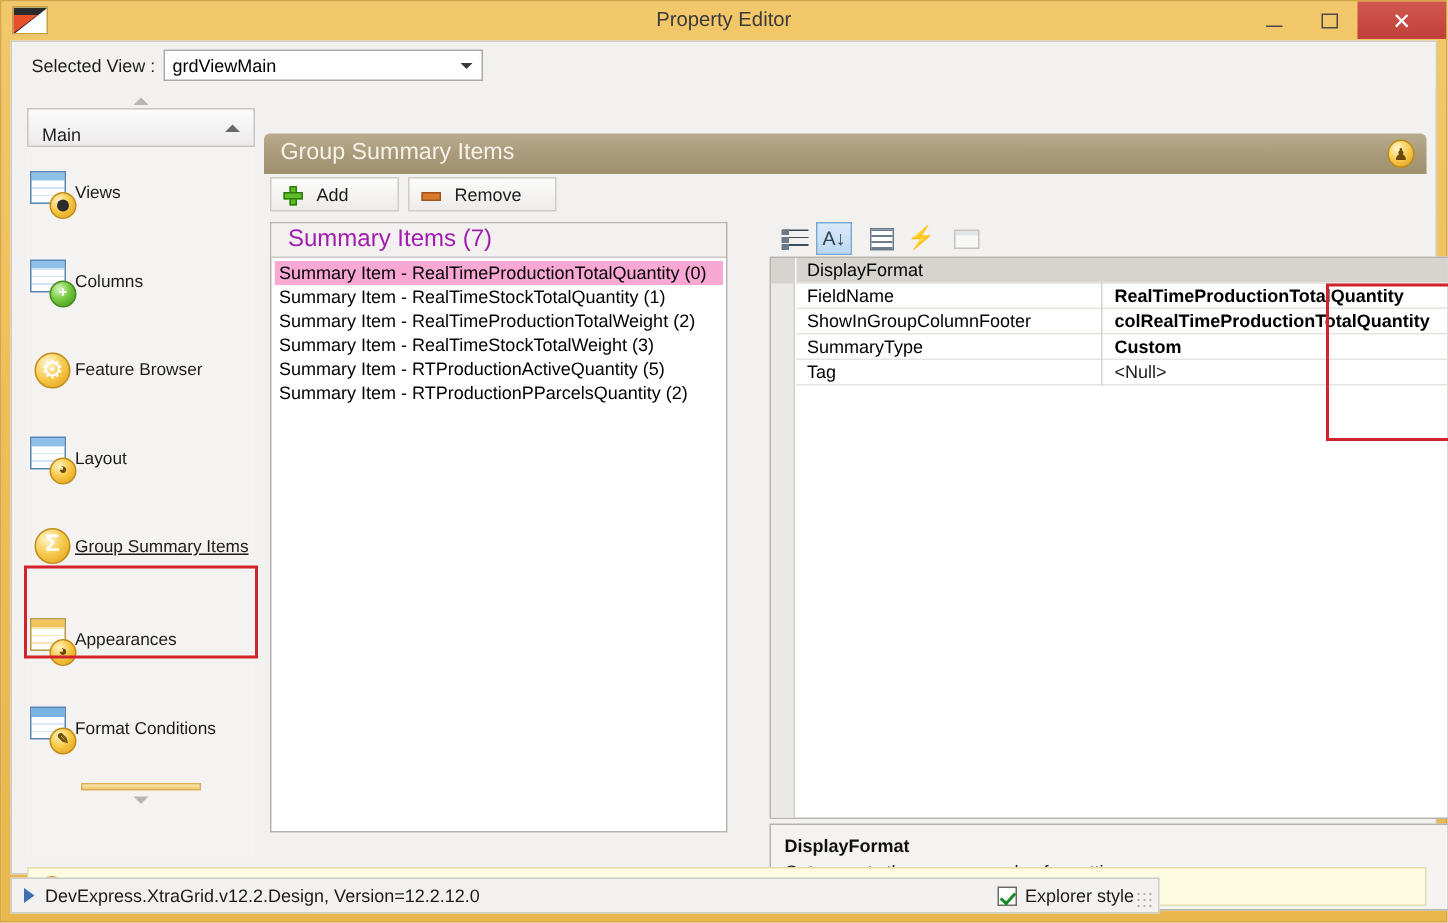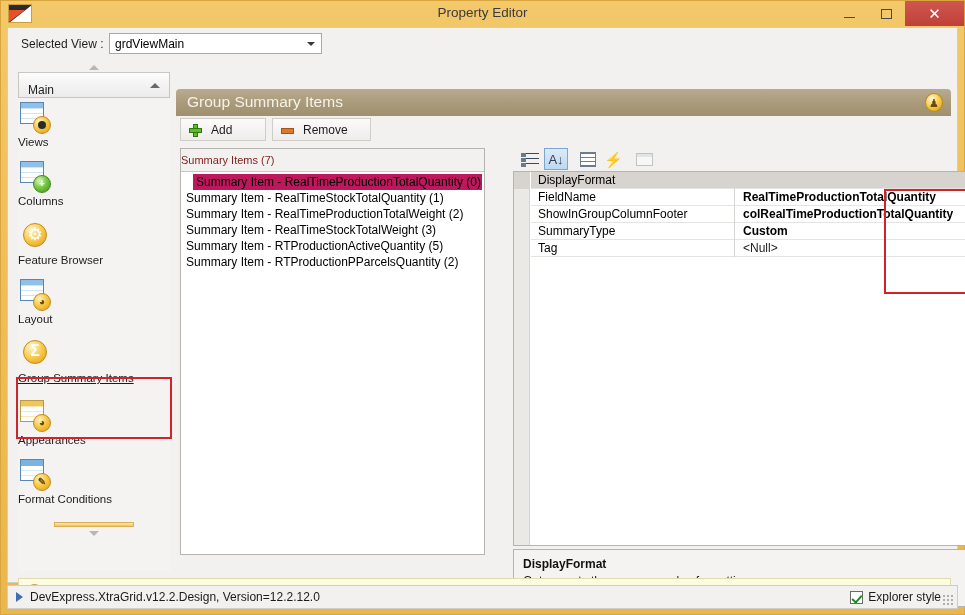--- a/index.html
+++ b/index.html
@@ -120,21 +120,21 @@
   #nav-body-main {
     position: absolute; left: 0; top: 26px; width: 152px; height: 298px;
     background: #f4f3f1;
   }
   #nav-body-appearance {
     position: absolute; left: 0; top: 0; width: 152px; height: 146px;
     background: #f4f3f1;
   }
   .nav-item {
     position: relative; width: 152px; height: 59px;
-    display: flex; flex-direction: column; align-items: flex-start;
+    display: flex; align-items: center;
     justify-content: flex-start; cursor: default;
   }
   .nav-item .ic { width: 32px; height: 32px; position: relative; margin-top: 3px; }
   .nav-item .cap {
     margin-top: 3px; font-size: 11.5px; color: #1c1c1c; text-align: center;
   }
   .nav-item.selected .cap { text-decoration: underline; }
   #group-summary-highlight {
     position: absolute; left: 8px; top: 349px; width: 156px; height: 62px;
     border: 2px solid #d0232b; pointer-events: none;
@@ -275,30 +275,30 @@
   
   #summary-panel {
     position: absolute; left: 4px; top: 76px; width: 305px; height: 407px;
     background: #ffffff; border: 1px solid #b6b4b0;
   }
   #summary-caption {
     position: absolute; left: 0; top: 0; width: 303px; height: 23px;
     background: #f2f1ef; border-bottom: 1px solid #c9c7c3;
     display: flex; align-items: center;
   }
-  #summary-caption .lbl { font-size: 11px; color: #7f1d1d; }
+  #summary-caption .lbl { margin-left: 11px; font-size: 16px; color: #a21caf; }
   #summary-list {
     position: absolute; left: 2px; top: 25px; width: 299px; height: 378px;
     overflow: hidden;
   }
   .sum-row {
     height: 16px; line-height: 16px; padding-left: 3px;
     font-size: 12px; color: #000000; white-space: nowrap;
   }
-  .sum-row.sel { background: #be185d; margin-left: 10px; }
+  .sum-row.sel { background: #f9a8d4; }
 
   
   #order-buttons { position: absolute; left: 313px; top: 0; width: 29px; height: 499px; }
   .obtn {
     position: absolute; left: 159px; width: 26px; height: 24px;
     background: linear-gradient(180deg,#fdfdfd 0%,#ededeb 100%);
     border: 1px solid #cbc9c5;
   }
   #obtn-up { top: 236px; }
   #obtn-down { top: 268px; }
@@ -412,21 +412,21 @@
     position: relative;
   }
   #hint-icon::after {
     content: "!"; position: absolute; left: 50%; top: 50%;
     transform: translate(-50%,-55%); font-size: 10px; color: #c07a20; font-weight: bold;
   }
   #hint-text { margin-left: 8px; font-size: 12px; color: #303030; }
 
   
   #statusbar {
-    position: absolute; left: 6px; top: 584px; width: 951px; height: 24px;
+    position: absolute; left: 6px; top: 584px; width: 766px; height: 24px;
     background: #f2f1ef; border: 1px solid #cfcdc8;
   }
   #status-expander {
     position: absolute; left: 8px; top: 6px;
     width: 0; height: 0;
     border-top: 5px solid transparent; border-bottom: 5px solid transparent;
     border-left: 7px solid #3f6fb0;
   }
   #status-text {
     position: absolute; left: 22px; top: 4px; font-size: 12px; color: #1b1b1b;

